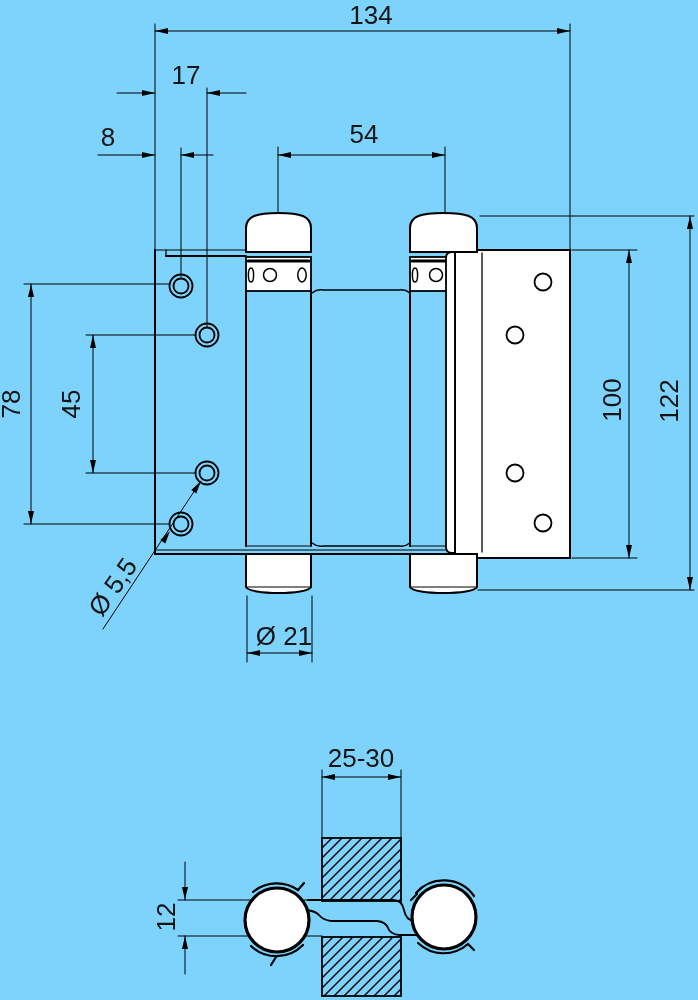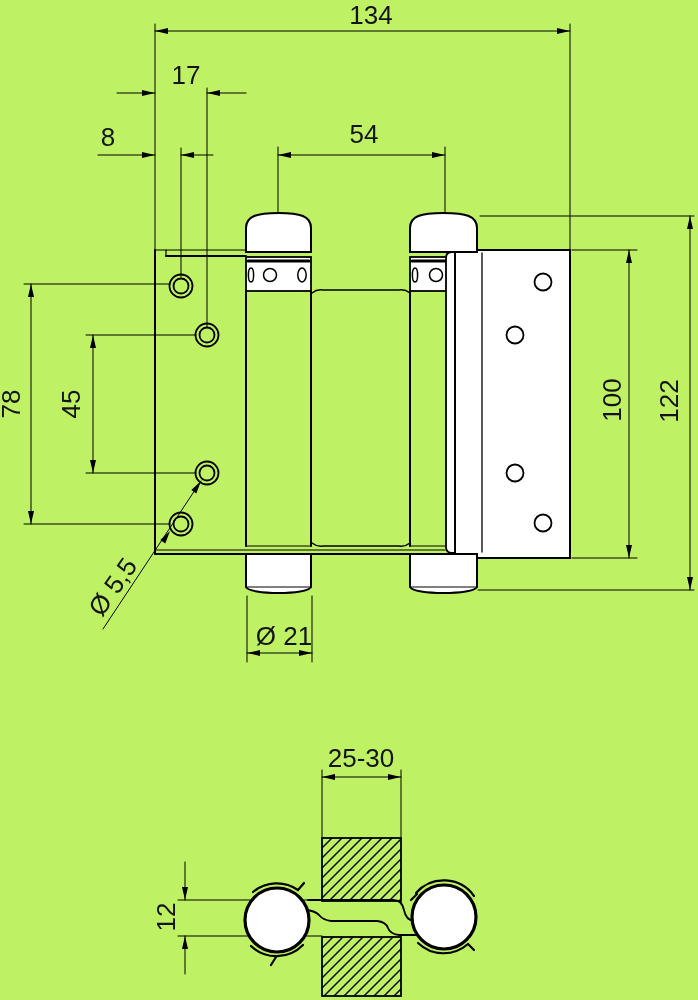--- a/index.html
+++ b/index.html
@@ -1,16 +1,16 @@
 <!DOCTYPE html>
 <html><head>
 <meta charset="utf-8">
 <style>
   html,body{margin:0;padding:0;background:#ffffff;}
-  .page{width:698px;height:1000px;position:relative;background:#bef264;overflow:hidden;}
+  .page{width:698px;height:1000px;position:relative;background:#7dd3fc;overflow:hidden;}
   svg{display:block;}
   text{font-family:"Liberation Sans","DejaVu Sans",sans-serif;font-size:26px;fill:#141414;}
 </style>
 </head>
 <body>
 
 <div class="page">
 <svg width="698" height="1000" viewBox="0 0 698 1000">
   <defs>
     <pattern id="hatch" width="10" height="10" patternUnits="userSpaceOnUse">

